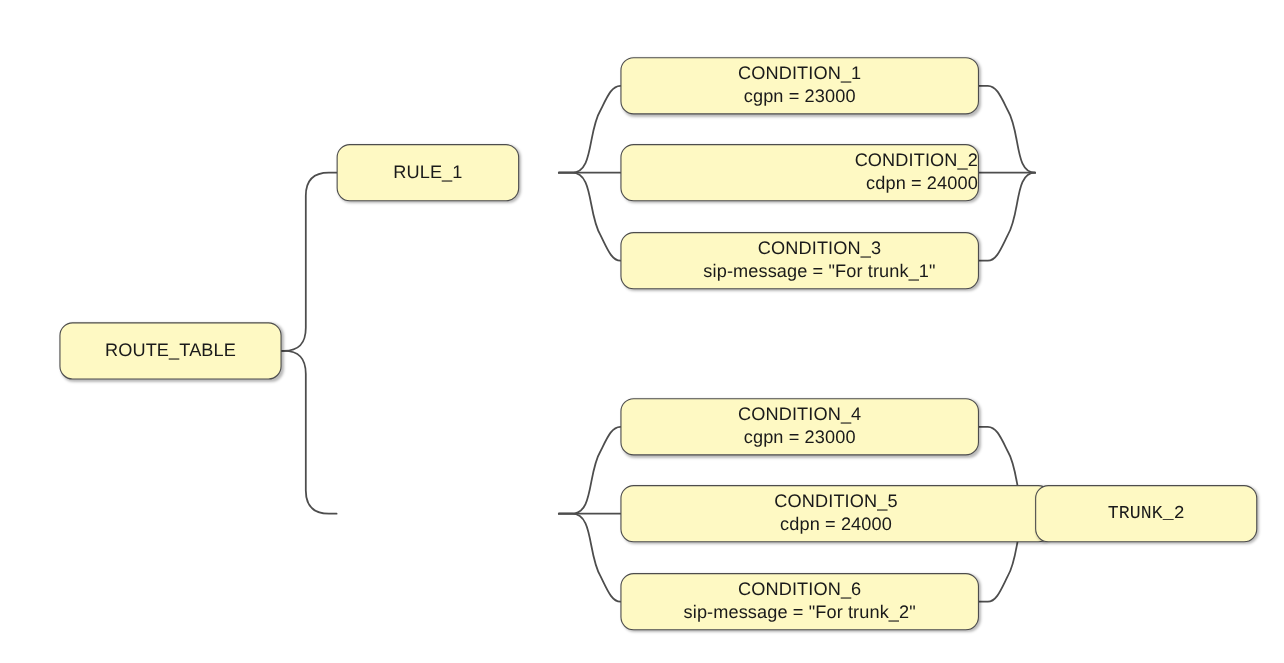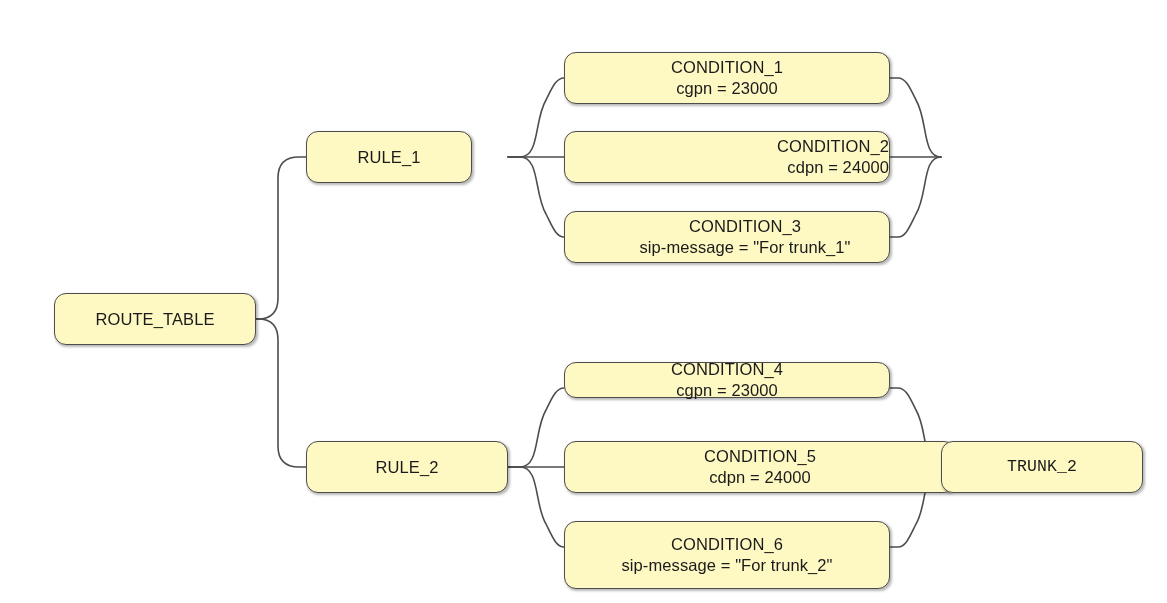--- a/index.html
+++ b/index.html
@@ -78,46 +78,43 @@
     </g>
   </svg>
 
   <div class="node" style="left:24px; top:293px; width:202px; height:52px;margin-left:30px;">
     <span class="line-1">ROUTE_TABLE</span>
   </div>
 
   <div class="node" style="left:306px; top:131px; width:166px; height:52px;">
     <span class="line-1">RULE_1</span>
   </div>
-  <div class="node" style="left:306px; top:441px; width:202px; height:52px;">
-    <span class="line-1">RULE_2</span>
-  </div>
 
   <div class="node" style="left:564px; top:52px; width:326px; height:52px;">
     <span class="line-1">CONDITION_1</span>
     <span class="line-2">cgpn = 23000</span>
   </div>
   <div class="node" style="left:564px; top:131px; width:326px; height:52px;align-items:flex-end;">
     <span class="line-1">CONDITION_2</span>
     <span class="line-2">cdpn = 24000</span>
   </div>
   <div class="node" style="left:564px; top:211px; width:326px; height:52px;padding-left:36px;">
     <span class="line-1">CONDITION_3</span>
     <span class="line-2">sip-message = "For trunk_1"</span>
   </div>
 
-  <div class="node" style="left:564px; top:362px; width:326px; height:36px;">
+  <div class="node" style="left:564px; top:362px; width:326px; height:52px;">
     <span class="line-1">CONDITION_4</span>
     <span class="line-2">cgpn = 23000</span>
   </div>
   <div class="node" style="left:564px; top:441px; width:392px; height:52px;">
     <span class="line-1">CONDITION_5</span>
     <span class="line-2">cdpn = 24000</span>
   </div>
-  <div class="node" style="left:564px; top:521px; width:326px; height:68px;">
+  <div class="node" style="left:564px; top:521px; width:326px; height:52px;">
     <span class="line-1">CONDITION_6</span>
     <span class="line-2">sip-message = "For trunk_2"</span>
   </div>
 
   <div class="node" style="left:941px; top:441px; width:202px; height:52px;font-family:Liberation Mono, monospace;">
     <span class="line-1">TRUNK_2</span>
   </div>
 
 </div>
 

